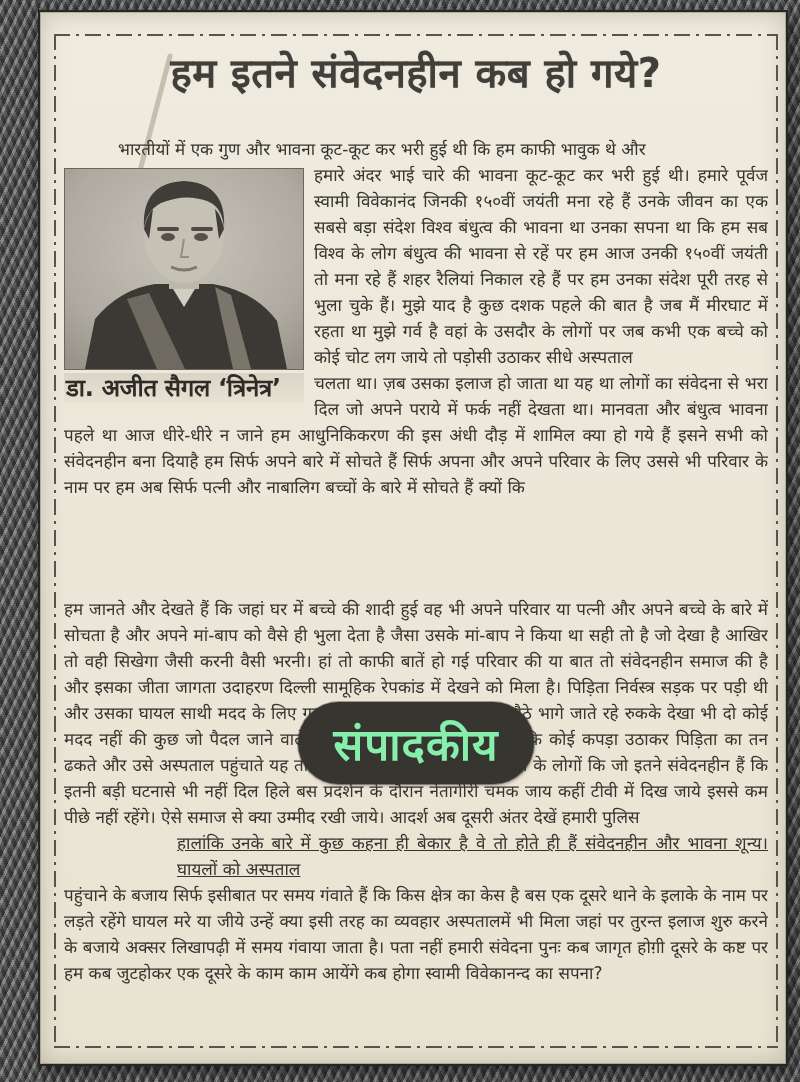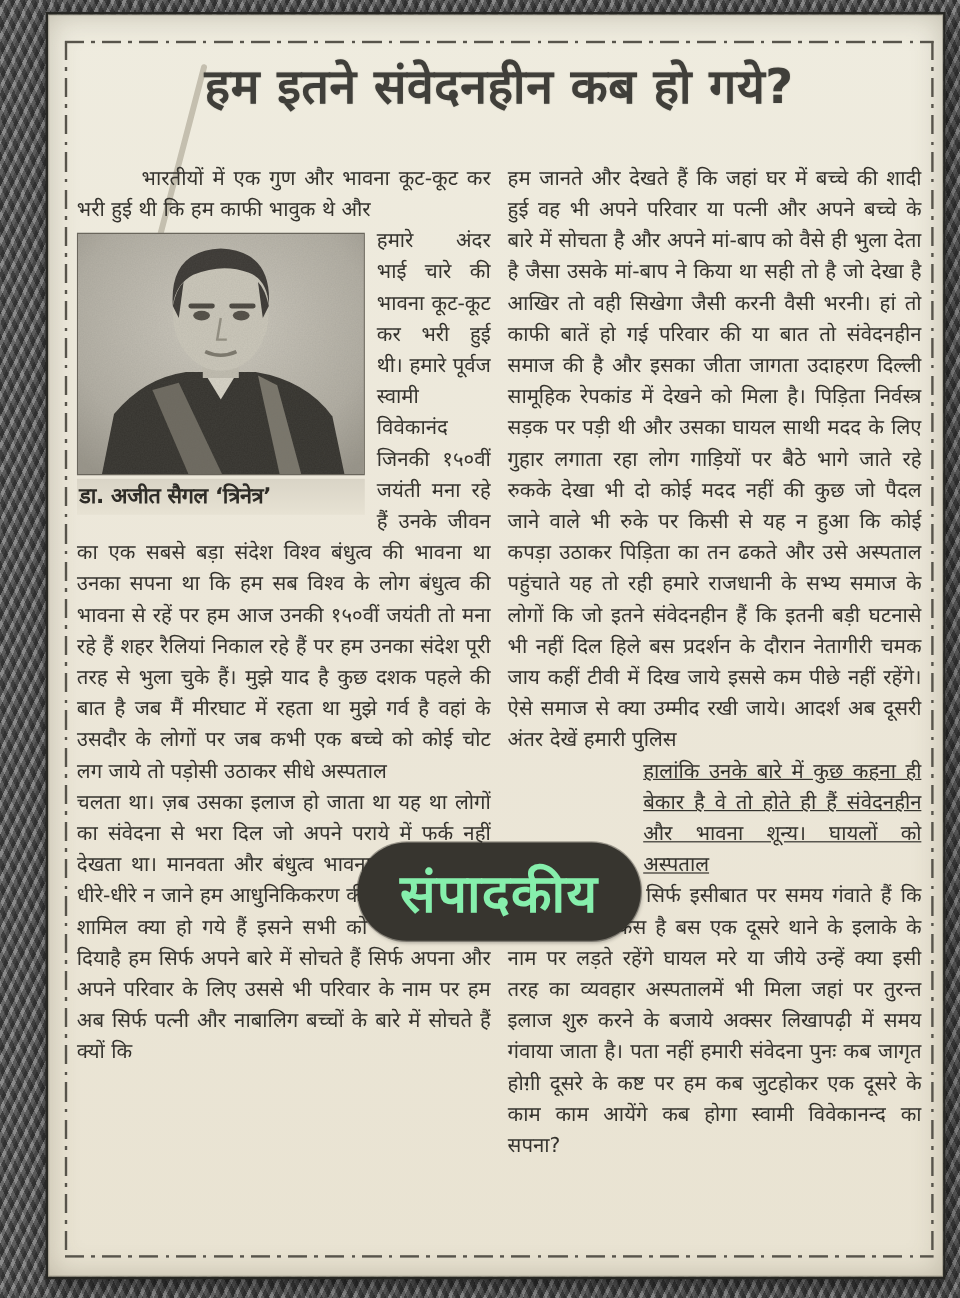--- a/index.html
+++ b/index.html
@@ -26,30 +26,30 @@
   .bv{width:2px;top:0;bottom:0;
       background-image:repeating-linear-gradient(180deg,#57544b 0 16px,transparent 16px 22px,#57544b 22px 25px,transparent 25px 31px);}
   .bt{top:0;} .bb{bottom:0;} .bl{left:0;} .br{right:0;}
 
   .headline{
     margin:16px 10px 0 10px;text-align:center;
     font-size:40px;font-weight:700;color:#403f3a;
     letter-spacing:.5px;line-height:1.15;
     text-shadow:0 0 1px rgba(64,63,58,.4);
   }
-  .cols{position:absolute;left:10px;right:10px;top:102px;bottom:6px;display:flex;gap:14px;overflow:hidden;}
+  .cols{position:absolute;left:10px;right:10px;top:102px;bottom:6px;display:flex;gap:14px;overflow:hidden;flex-direction:column;}
   .col{flex:1;overflow:hidden;color:#35332e;font-size:17px;line-height:26px;text-align:justify;}
   .seg{margin:0;}
   .intro{text-indent:54px;}
   .photo-block{
     float:left;width:240px;margin:6px 10px 2px 0;
   }
   .photo-svg{display:block;width:238px;height:200px;border:1px solid #6a665c;background:#bcb8ad;}
   .caption{
-    margin-top:3px;font-size:18px;font-weight:700;color:#2e2c27;
+    margin-top:3px;font-size:24px;font-weight:700;color:#2e2c27;
     background:linear-gradient(180deg,#d9d4c6,#e7e2d3);
     padding:2px 2px;white-space:nowrap;letter-spacing:-.3px;
   }
   .narrow-left{width:234px;}
   .narrow-right{margin-left:113px;text-decoration:underline;}
   .badge{
     position:absolute;left:244px;top:668px;width:236px;height:82px;
     background:#37352f;border-radius:44px;
     display:flex;align-items:center;justify-content:center;
     color:#86efac;font-size:44px;font-weight:700;letter-spacing:1px;

